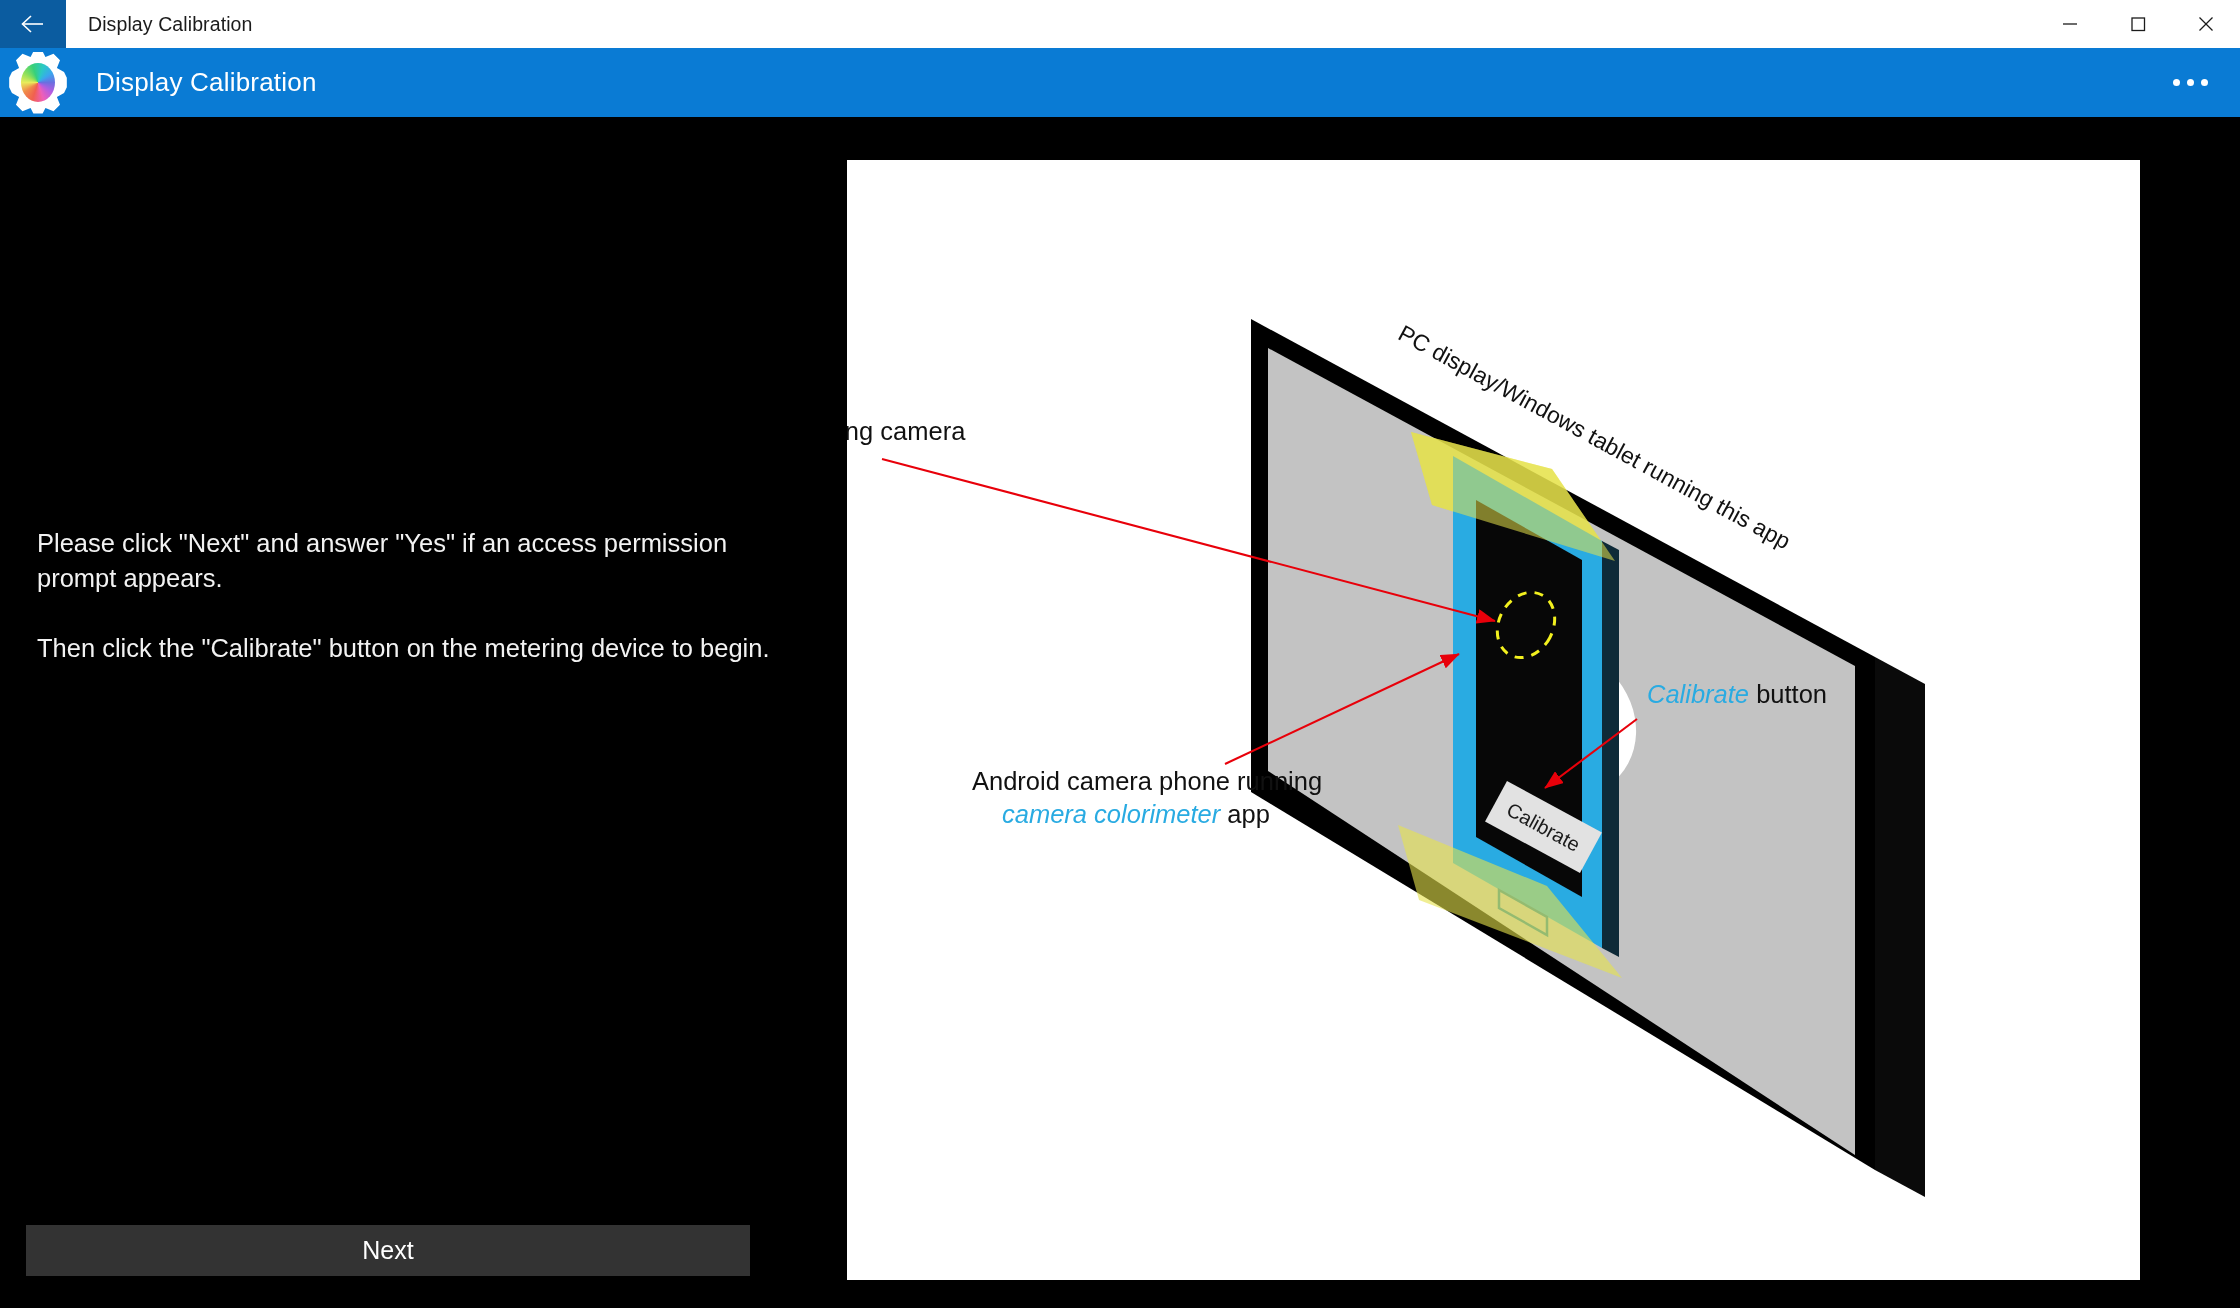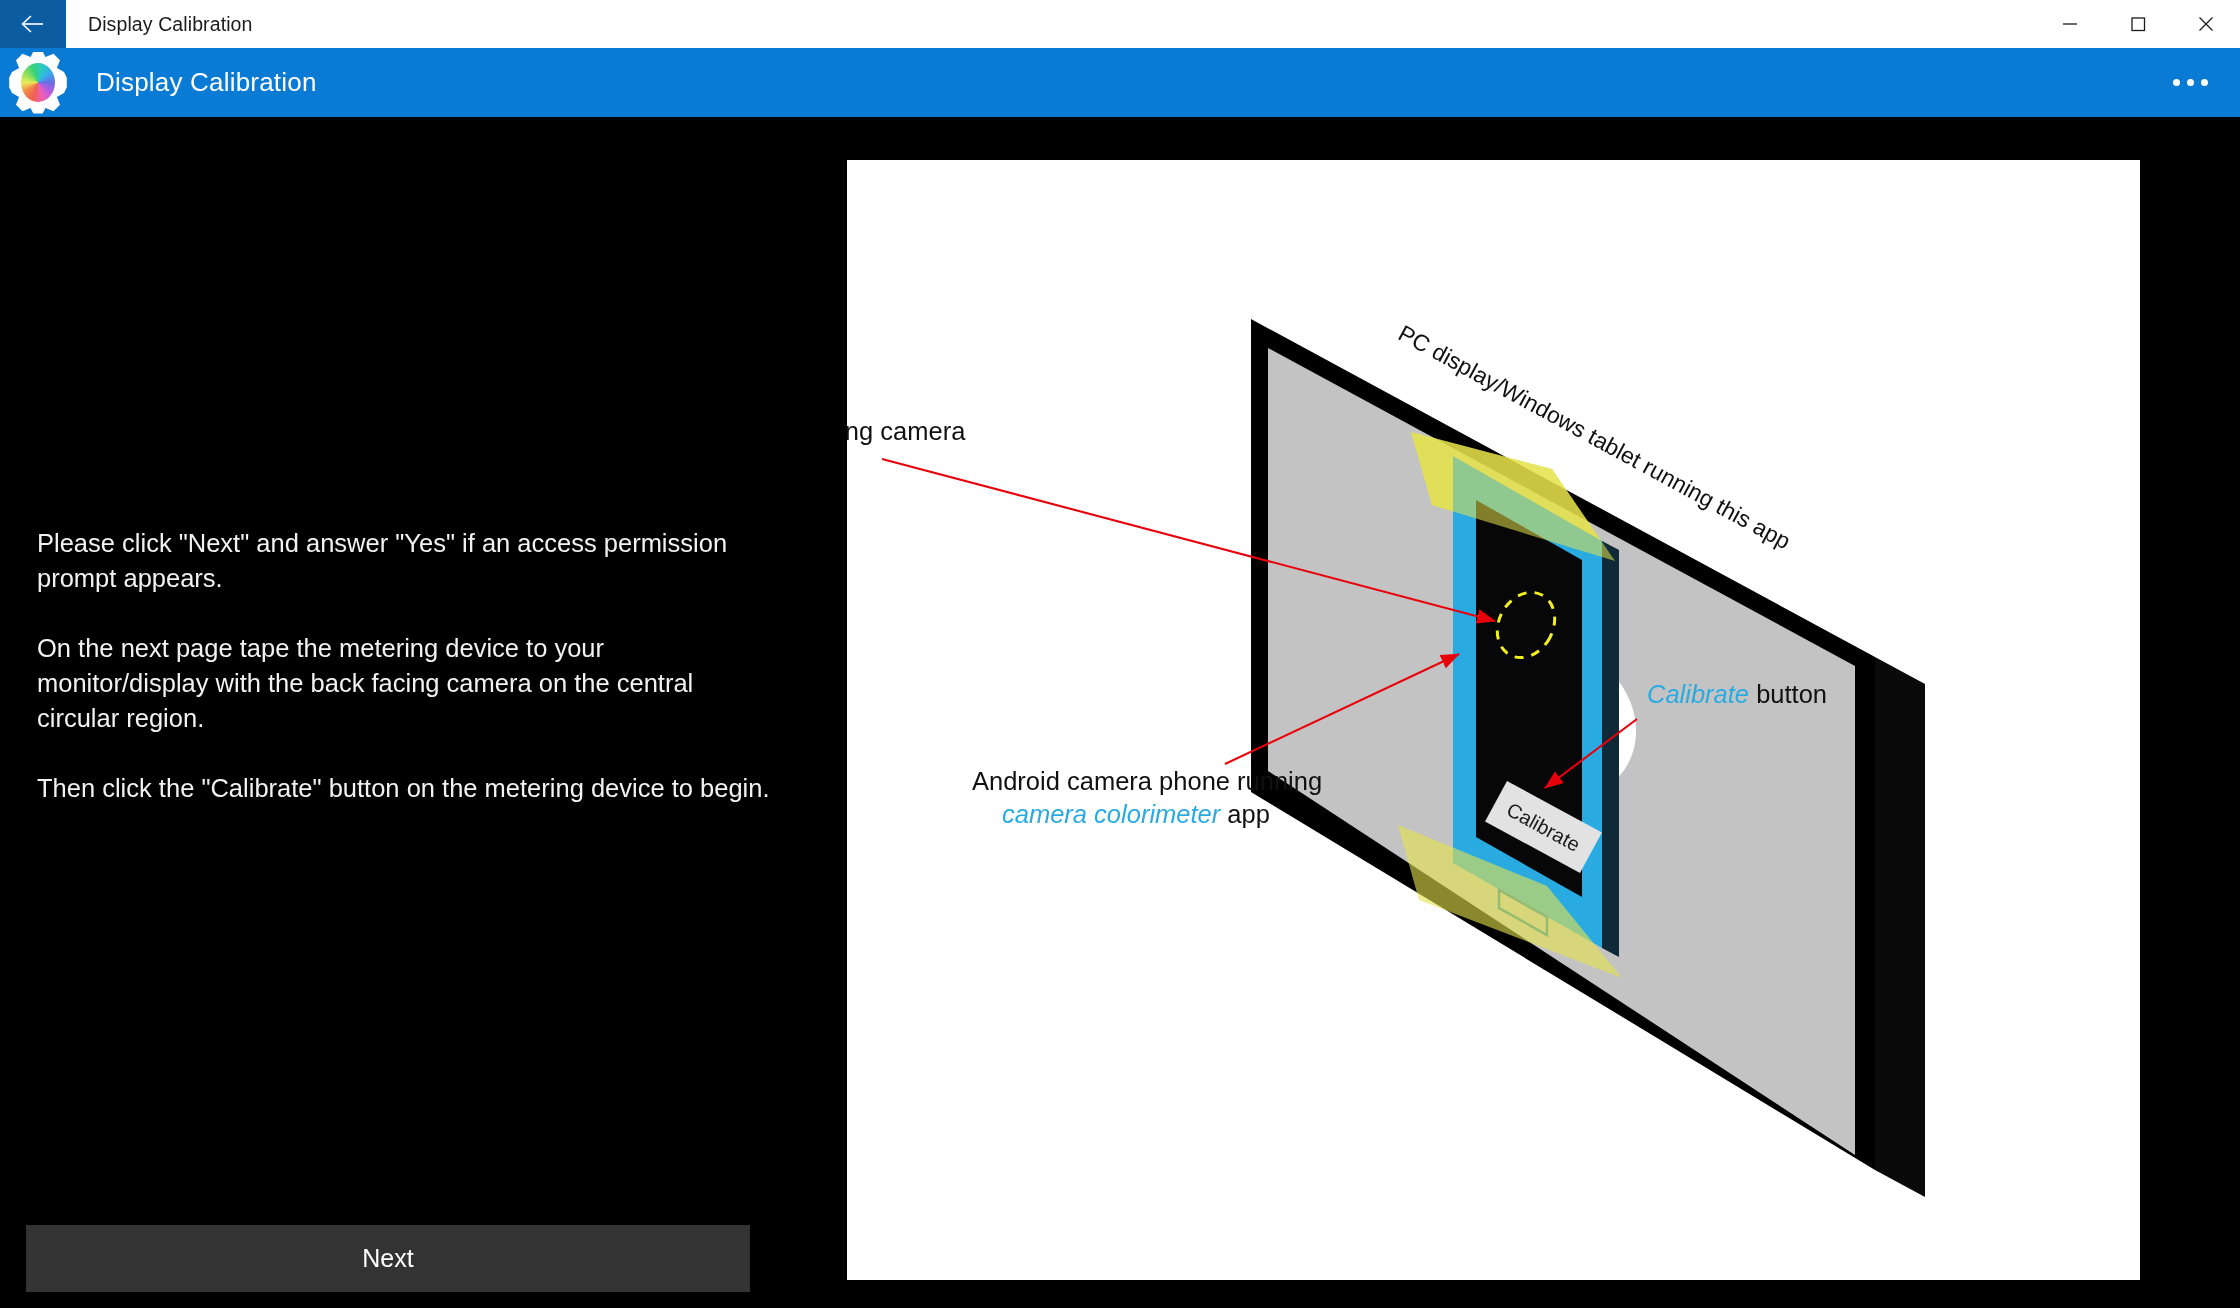--- a/index.html
+++ b/index.html
@@ -78,21 +78,21 @@
   }
 
   .instructions {
     position: absolute; left: 37px; top: 409px; width: 735px;
     color: #f2f2f2; font-size: 25.5px; line-height: 35px;
   }
   .instructions p { margin-bottom: 35px; }
   .instructions p:last-child { margin-bottom: 0; }
 
   .next-btn {
-    position: absolute; left: 26px; top: 1108px; width: 724px; height: 67px;
+    position: absolute; left: 26px; top: 1108px; width: 724px; height: 51px;
     background: #333333; color: #ffffff; font-size: 25px;
     display: flex; align-items: center; justify-content: center;
     cursor: pointer; border: none;
     font-family: "Liberation Sans", sans-serif;
   }
 
   
   .diagram-panel {
     position: absolute; left: 847px; top: 43px; width: 1293px; height: 1120px;
     background: #ffffff; overflow: hidden;
@@ -140,21 +140,20 @@
     <i></i>
     <i></i>
     <i></i>
   </div>
 </div>
 
 <div class="content">
 
   <div class="instructions">
     <p>Please click "Next" and answer "Yes" if an access permission prompt appears.</p>
-    <p>On the next page tape the metering device to your monitor/display with the back facing camera on the central circular region.</p>
     <p>Then click the "Calibrate" button on the metering device to begin.</p>
   </div>
 
   <button class="next-btn">Next</button>
 
   <div class="diagram-panel">
     <svg class="diagram-svg" viewBox="0 0 1293 1120" preserveAspectRatio="none">
 
       <defs>
         <marker id="arrowhead" markerWidth="9" markerHeight="7" refX="8.6" refY="3.5" orient="auto" markerUnits="strokeWidth">

